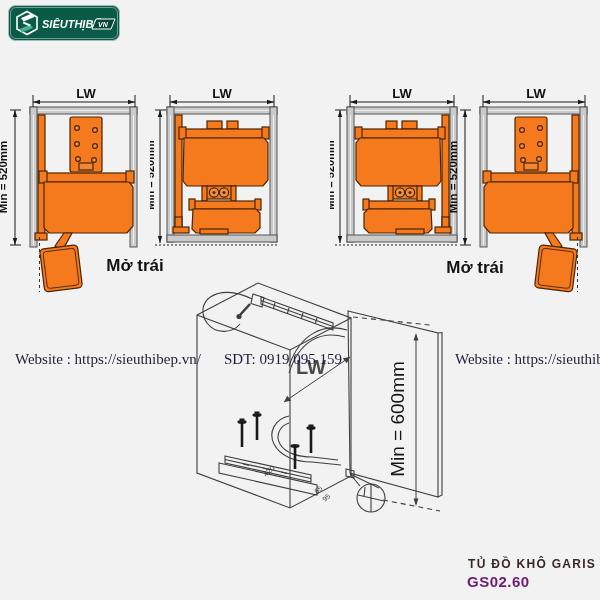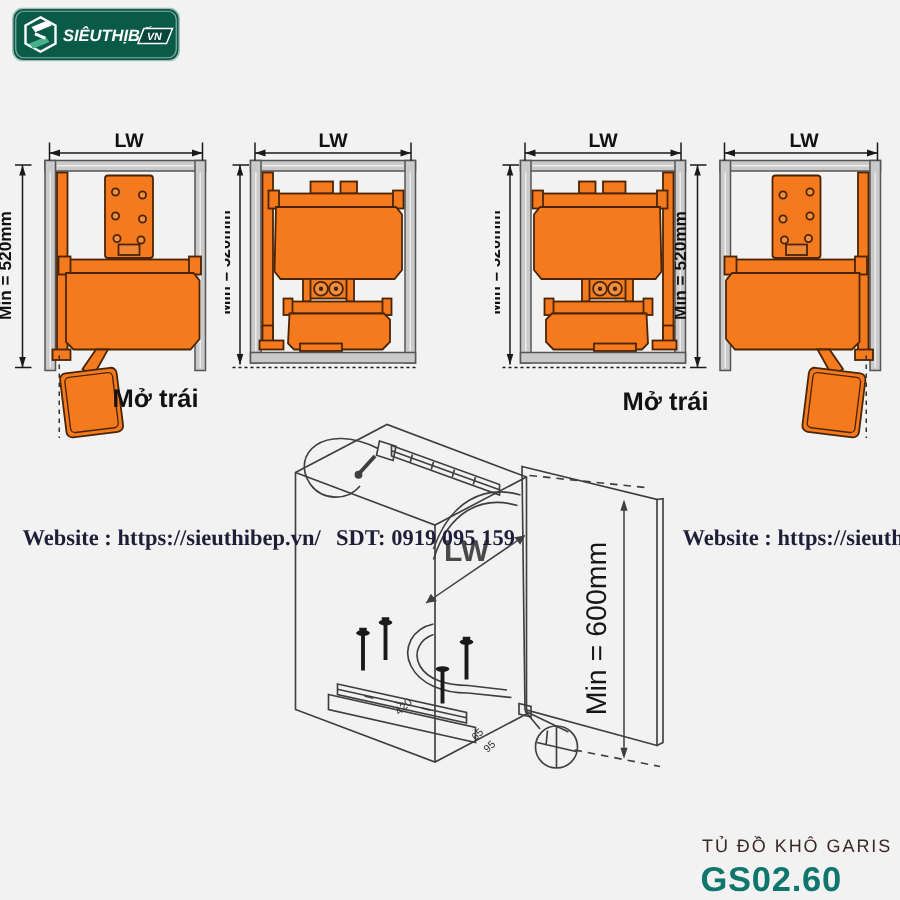--- a/index.html
+++ b/index.html
@@ -1,25 +1,25 @@
 <!DOCTYPE html>
 <html><head>
 <meta charset="utf-8">
 <style>
   html,body{margin:0;padding:0}
   body{width:600px;height:600px;background:#f2f2f2;overflow:hidden;position:relative;
        font-family:"Liberation Sans",sans-serif}
   .abs{position:absolute}
   svg{display:block}
   svg text{font-family:"Liberation Sans",sans-serif}
-  .caption{font-weight:bold;font-size:17px;color:#121212;text-align:left;z-index:4}
-  .watermark{font-family:"Liberation Serif",serif;font-weight:bold;font-size:15px;
+  .caption{font-weight:bold;font-size:17px;color:#121212;text-align:center;z-index:4}
+  .watermark{font-family:"Liberation Serif",serif;font-weight:normal;font-size:15px;
              color:#1e1e38;white-space:nowrap;z-index:6}
-  .product-name{font-weight:normal;font-size:12px;letter-spacing:1.3px;color:#3a2723;white-space:nowrap}
-  .product-model{font-weight:bold;font-size:23px;color:#0f766e;letter-spacing:.5px;white-space:nowrap}
+  .product-name{font-weight:bold;font-size:12px;letter-spacing:1.3px;color:#3a2723;white-space:nowrap}
+  .product-model{font-weight:bold;font-size:15px;color:#701a75;letter-spacing:.5px;white-space:nowrap}
 </style>
 </head>
 <body>
 
 <svg width="0" height="0" style="position:absolute" aria-hidden="true">
   <defs>
 
     <g id="frame-u" stroke="#555" stroke-width="1" fill="#cacaca">
       <rect x="30" y="22" width="107" height="7"></rect>
       <rect x="30" y="22" width="7" height="140"></rect>

